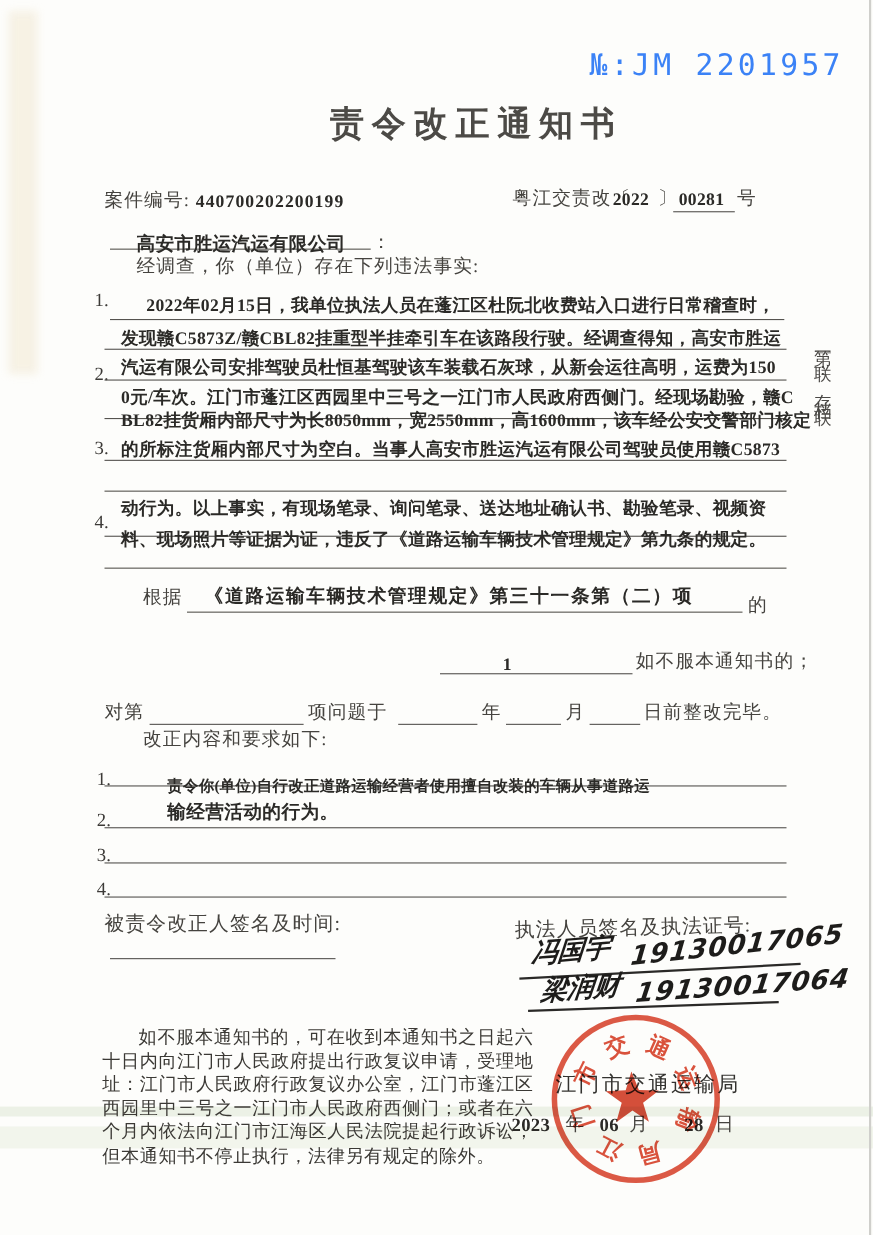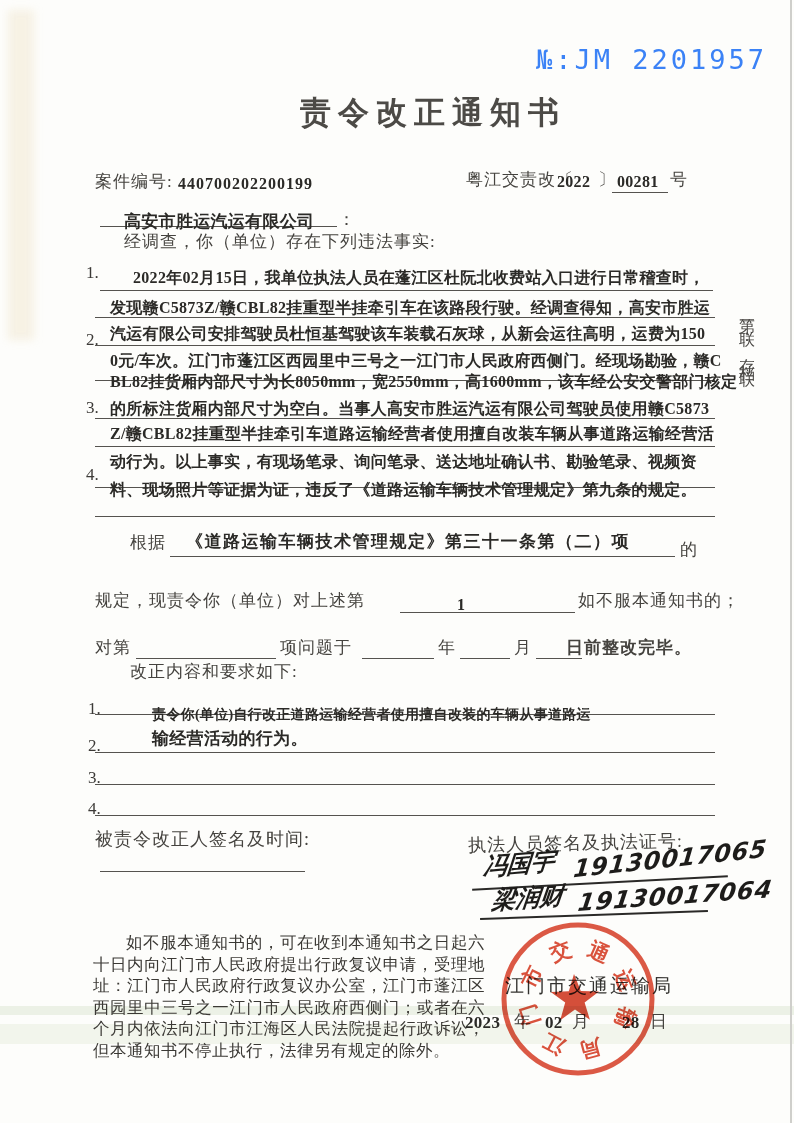--- a/index.html
+++ b/index.html
@@ -79,43 +79,41 @@
   <div class="rule" style="left:95px;top:446px;width:620px;"></div>
   <div class="rule" style="left:95px;top:487px;width:620px;"></div>
   <div class="rule" style="left:95px;top:516px;width:620px;"></div>
 
   <div class="abs f" style="left:133px;top:268px;">2022年02月15日，我单位执法人员在蓬江区杜阮北收费站入口进行日常稽查时，</div>
   <div class="abs f" style="left:110px;top:298px;">发现赣C5873Z/赣CBL82挂重型半挂牵引车在该路段行驶。经调查得知，高安市胜运</div>
   <div class="abs f" style="left:110px;top:324px;">汽运有限公司安排驾驶员杜恒基驾驶该车装载石灰球，从新会运往高明，运费为150</div>
   <div class="abs f" style="left:110px;top:351px;">0元/车次。江门市蓬江区西园里中三号之一江门市人民政府西侧门。经现场勘验，赣C</div>
   <div class="abs f" style="left:110px;top:372px;">BL82挂货厢内部尺寸为长8050mm，宽2550mm，高1600mm，该车经公安交警部门核定</div>
   <div class="abs f" style="left:110px;top:399px;">的所标注货厢内部尺寸为空白。当事人高安市胜运汽运有限公司驾驶员使用赣C5873</div>
-  <div class="abs f" style="left:110px;top:424px;">Z/赣CBL82挂重型半挂牵引车道路运输经营者使用擅自改装车辆从事道路运输经营活</div>
   <div class="abs f" style="left:110px;top:452px;">动行为。以上事实，有现场笔录、询问笔录、送达地址确认书、勘验笔录、视频资</div>
   <div class="abs f" style="left:110px;top:480px;">料、现场照片等证据为证，违反了《道路运输车辆技术管理规定》第九条的规定。</div>
 
   <div class="abs t" style="left:130px;top:531px;">根据</div>
   <div class="abs f" style="left:186px;top:530px;font-size:17px;letter-spacing:1.5px;">《道路运输车辆技术管理规定》第三十一条第（二）项</div>
   <div class="rule" style="left:170px;top:556px;width:505px;"></div>
   <div class="abs t" style="left:680px;top:538px;">的</div>
 
-  <div class="abs t" style="left:95px;top:589px;">规定，现责令你（单位）对上述第</div>
   <div class="rule" style="left:400px;top:612px;width:175px;"></div>
   <div class="abs f" style="left:457px;top:596px;">1</div>
   <div class="abs t" style="left:578px;top:589px;">如不服本通知书的；</div>
 
   <div class="abs t" style="left:95px;top:636px;">对第</div>
   <div class="rule" style="left:136px;top:658px;width:140px;"></div>
   <div class="abs t" style="left:280px;top:636px;">项问题于</div>
   <div class="rule" style="left:362px;top:658px;width:72px;"></div>
   <div class="abs t" style="left:438px;top:636px;">年</div>
   <div class="rule" style="left:460px;top:658px;width:50px;"></div>
   <div class="abs t" style="left:514px;top:636px;">月</div>
   <div class="rule" style="left:536px;top:658px;width:46px;"></div>
-  <div class="abs t" style="left:566px;top:636px;font-weight:bold;">日前整改完毕。</div>
+  <div class="abs t" style="left:585px;top:636px;">日前整改完毕。</div>
 
   <div class="abs t" style="left:130px;top:659px;top:660px;">改正内容和要求如下:</div>
 
   <div class="abs num" style="left:88px;top:699px;">1.</div>
   <div class="rule" style="left:95px;top:714px;width:620px;"></div>
   <div class="abs f" style="left:152px;top:706px;font-size:14px;">责令你(单位)自行改正道路运输经营者使用擅自改装的车辆从事道路运</div>
   <div class="abs f" style="left:152px;top:727px;font-size:17px;text-align:center;">输经营活动的行为。</div>
   <div class="abs num" style="left:88px;top:736px;">2.</div>
   <div class="rule" style="left:95px;top:752px;width:620px;"></div>
   <div class="abs num" style="left:88px;top:768px;">3.</div>
@@ -134,21 +132,21 @@
 
   <div class="abs handw" style="left:492px;top:882px;font-size:24px;transform:rotate(-4deg) skewX(-10deg);">梁润财</div>
   <div class="abs handw" style="left:578px;top:882px;font-size:24px;transform:rotate(-4deg) skewX(-12deg);letter-spacing:1px;">19130017064</div>
   <div class="rule" style="left:480px;top:914px;width:228px;transform:rotate(-2deg);border-top-width:2px;border-color:#2a2927;"></div>
 
   <div class="abs appeal" style="left:93px;top:932px;">如不服本通知书的，可在收到本通知书之日起六十日内向江门市人民政府提出行政复议申请，受理地址：江门市人民政府行政复议办公室，江门市蓬江区西园里中三号之一江门市人民政府西侧门；或者在六个月内依法向江门市江海区人民法院提起行政诉讼，但本通知书不停止执行，法律另有规定的除外。</div>
 
   <div class="abs t" style="left:505px;top:973px;font-size:19px;letter-spacing:2px;color:#33322f;">江门市交通运输局</div>
   <div class="abs f" style="left:465px;top:1013px;font-size:17px;">2023</div>
   <div class="abs t" style="left:514px;top:1010px;">年</div>
-  <div class="abs f" style="left:545px;top:1013px;font-size:17px;">02</div>
+  <div class="abs f" style="left:545px;top:1013px;font-size:17px;">06</div>
   <div class="abs t" style="left:572px;top:1010px;">月</div>
   <div class="abs f" style="left:622px;top:1013px;font-size:17px;">28</div>
   <div class="abs t" style="left:650px;top:1010px;">日</div>
 
   <div class="sealwrap" style="left:497px;top:918px;">
     <svg width="162" height="162" viewBox="0 0 162 162">
       <circle cx="81" cy="81" r="74" fill="none" stroke="rgba(216,67,44,0.88)" stroke-width="5"></circle>
       <polygon points="77,56 83.8,73.0 102,73.4 87.6,84.4 92.9,101.8 78,91.6 63.2,102.2 68.2,84.6 53.7,74.0 71.8,73.2" fill="rgba(210,60,38,0.9)"></polygon>
       <g fill="rgba(216,67,44,0.92)" font-size="21" font-weight="bold" font-family="'Liberation Serif','DejaVu Serif',serif" text-anchor="middle">
         <g transform="rotate(-152,81,81)">

